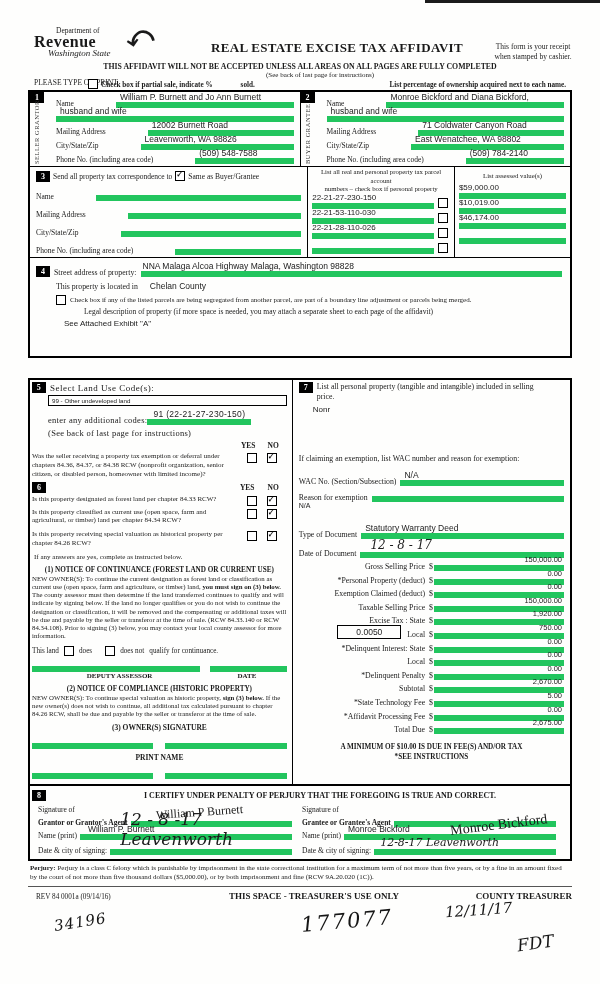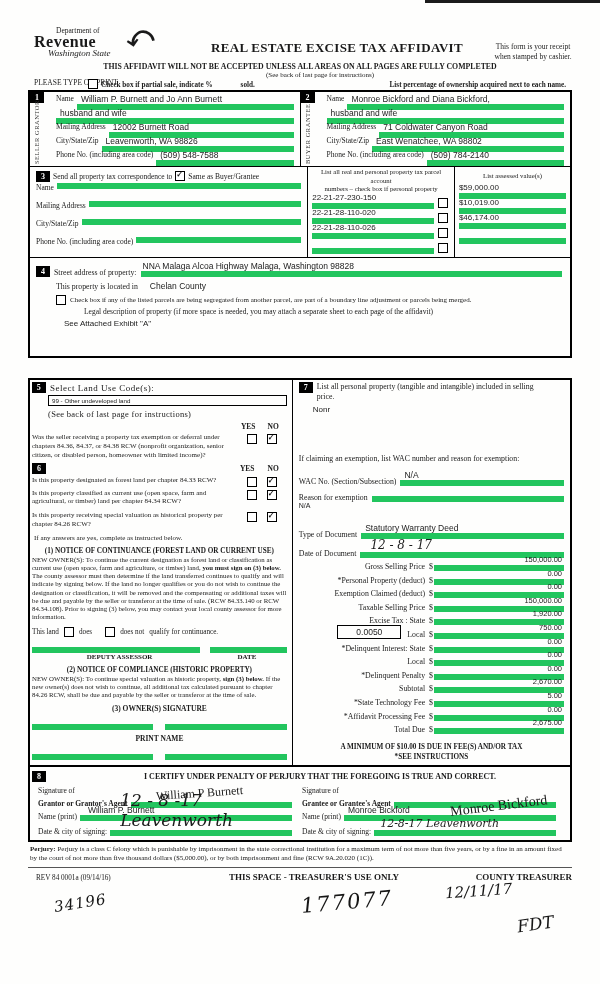--- a/index.html
+++ b/index.html
@@ -27,21 +27,21 @@
   .seeback{font-size:7px;text-align:center;margin-left:40px;}
   .partialrow{display:flex;font-size:7.2px;font-weight:bold;padding:0 34px 1px 88px;align-items:flex-end;}
   .partialrow .gap1{flex:1;}
   
   .box{border:2px solid #000;margin:0 28px;}
   .halves{display:flex;}
   .half{width:50%;position:relative;padding:2px 6px 2px 26px;min-height:70px;}
   .half.first{border-right:1.5px solid #000;}
   .side{position:absolute;left:3px;top:12px;bottom:2px;writing-mode:vertical-rl;transform:rotate(180deg);font-size:6.5px;letter-spacing:0.5px;text-align:center;line-height:8px;color:#333;}
   .cornerbadge{position:absolute;left:0;top:0;}
-  .fl{display:flex;align-items:flex-start;height:14px;font-size:7.5px;}
+  .fl{display:flex;align-items:flex-end;height:14px;font-size:7.5px;gap:39px;}
   .fl .lbl{white-space:nowrap;}
   .fl .val{flex:1;margin-left:3px;padding:0 2px 0 4px;}
   
   .s3{display:flex;border-top:1.5px solid #000;}
   .s3left{width:52%;border-right:1.2px solid #000;position:relative;padding:2px 6px 2px 6px;}
   .s3mid{width:27%;border-right:1.2px solid #000;padding:1px 4px;}
   .s3right{width:21%;padding:1px 4px;}
   .s3sendrow{display:flex;align-items:center;font-size:7.5px;gap:3px;height:14px;}
   .parhead{font-size:6.8px;text-align:center;line-height:1.25;}
   .parline{display:flex;align-items:flex-end;height:15px;font-size:8px;}
@@ -231,21 +231,21 @@
       </div>
       <div class="s3mid">
         <div class="parhead">
           <span>List all real and personal property tax parcel account</span><br><span>numbers – check box if personal property</span>
         </div>
         <div class="parline">
             <span class="pnum u">22-21-27-230-150</span>
             <span class="cb"></span>
           </div>
         <div class="parline">
-            <span class="pnum u">22-21-28-110-020</span>
+            <span class="pnum u">22-21-53-110-030</span>
             <span class="cb"></span>
           </div>
         <div class="parline">
             <span class="pnum u">22-21-28-110-026</span>
             <span class="cb"></span>
           </div>
         <div class="parline">
             <span class="pnum u"></span>
             <span class="cb"></span>
           </div>
@@ -288,20 +288,24 @@
   </div>
 
   <div class="cols">
     <div class="lcol">
 
       <div class="s5title">
         <span class="badge">5</span>
         <span>Select Land Use Code(s):</span>
       </div>
       <div class="codebox">99 - Other undeveloped land</div>
+      <div class="addl">
+        <span>enter any additional codes:</span>
+        <span class="u typed" style="padding:0 6px">91 (22-21-27-230-150)</span>
+      </div>
       <div class="seeback2">(See back of last page for instructions)</div>
       <div class="yn">
           <span>YES</span>
           <span>NO</span>
         </div>
       <div class="qrow">
         <span class="qtxt">Was the seller receiving a property tax exemption or deferral under chapters 84.36, 84.37, or 84.38 RCW (nonprofit organization, senior citizen, or disabled person, homeowner with limited income)?</span>
         <span class="qcbs">
             <span class="cb"></span>
             <span class="cb checked"></span>

